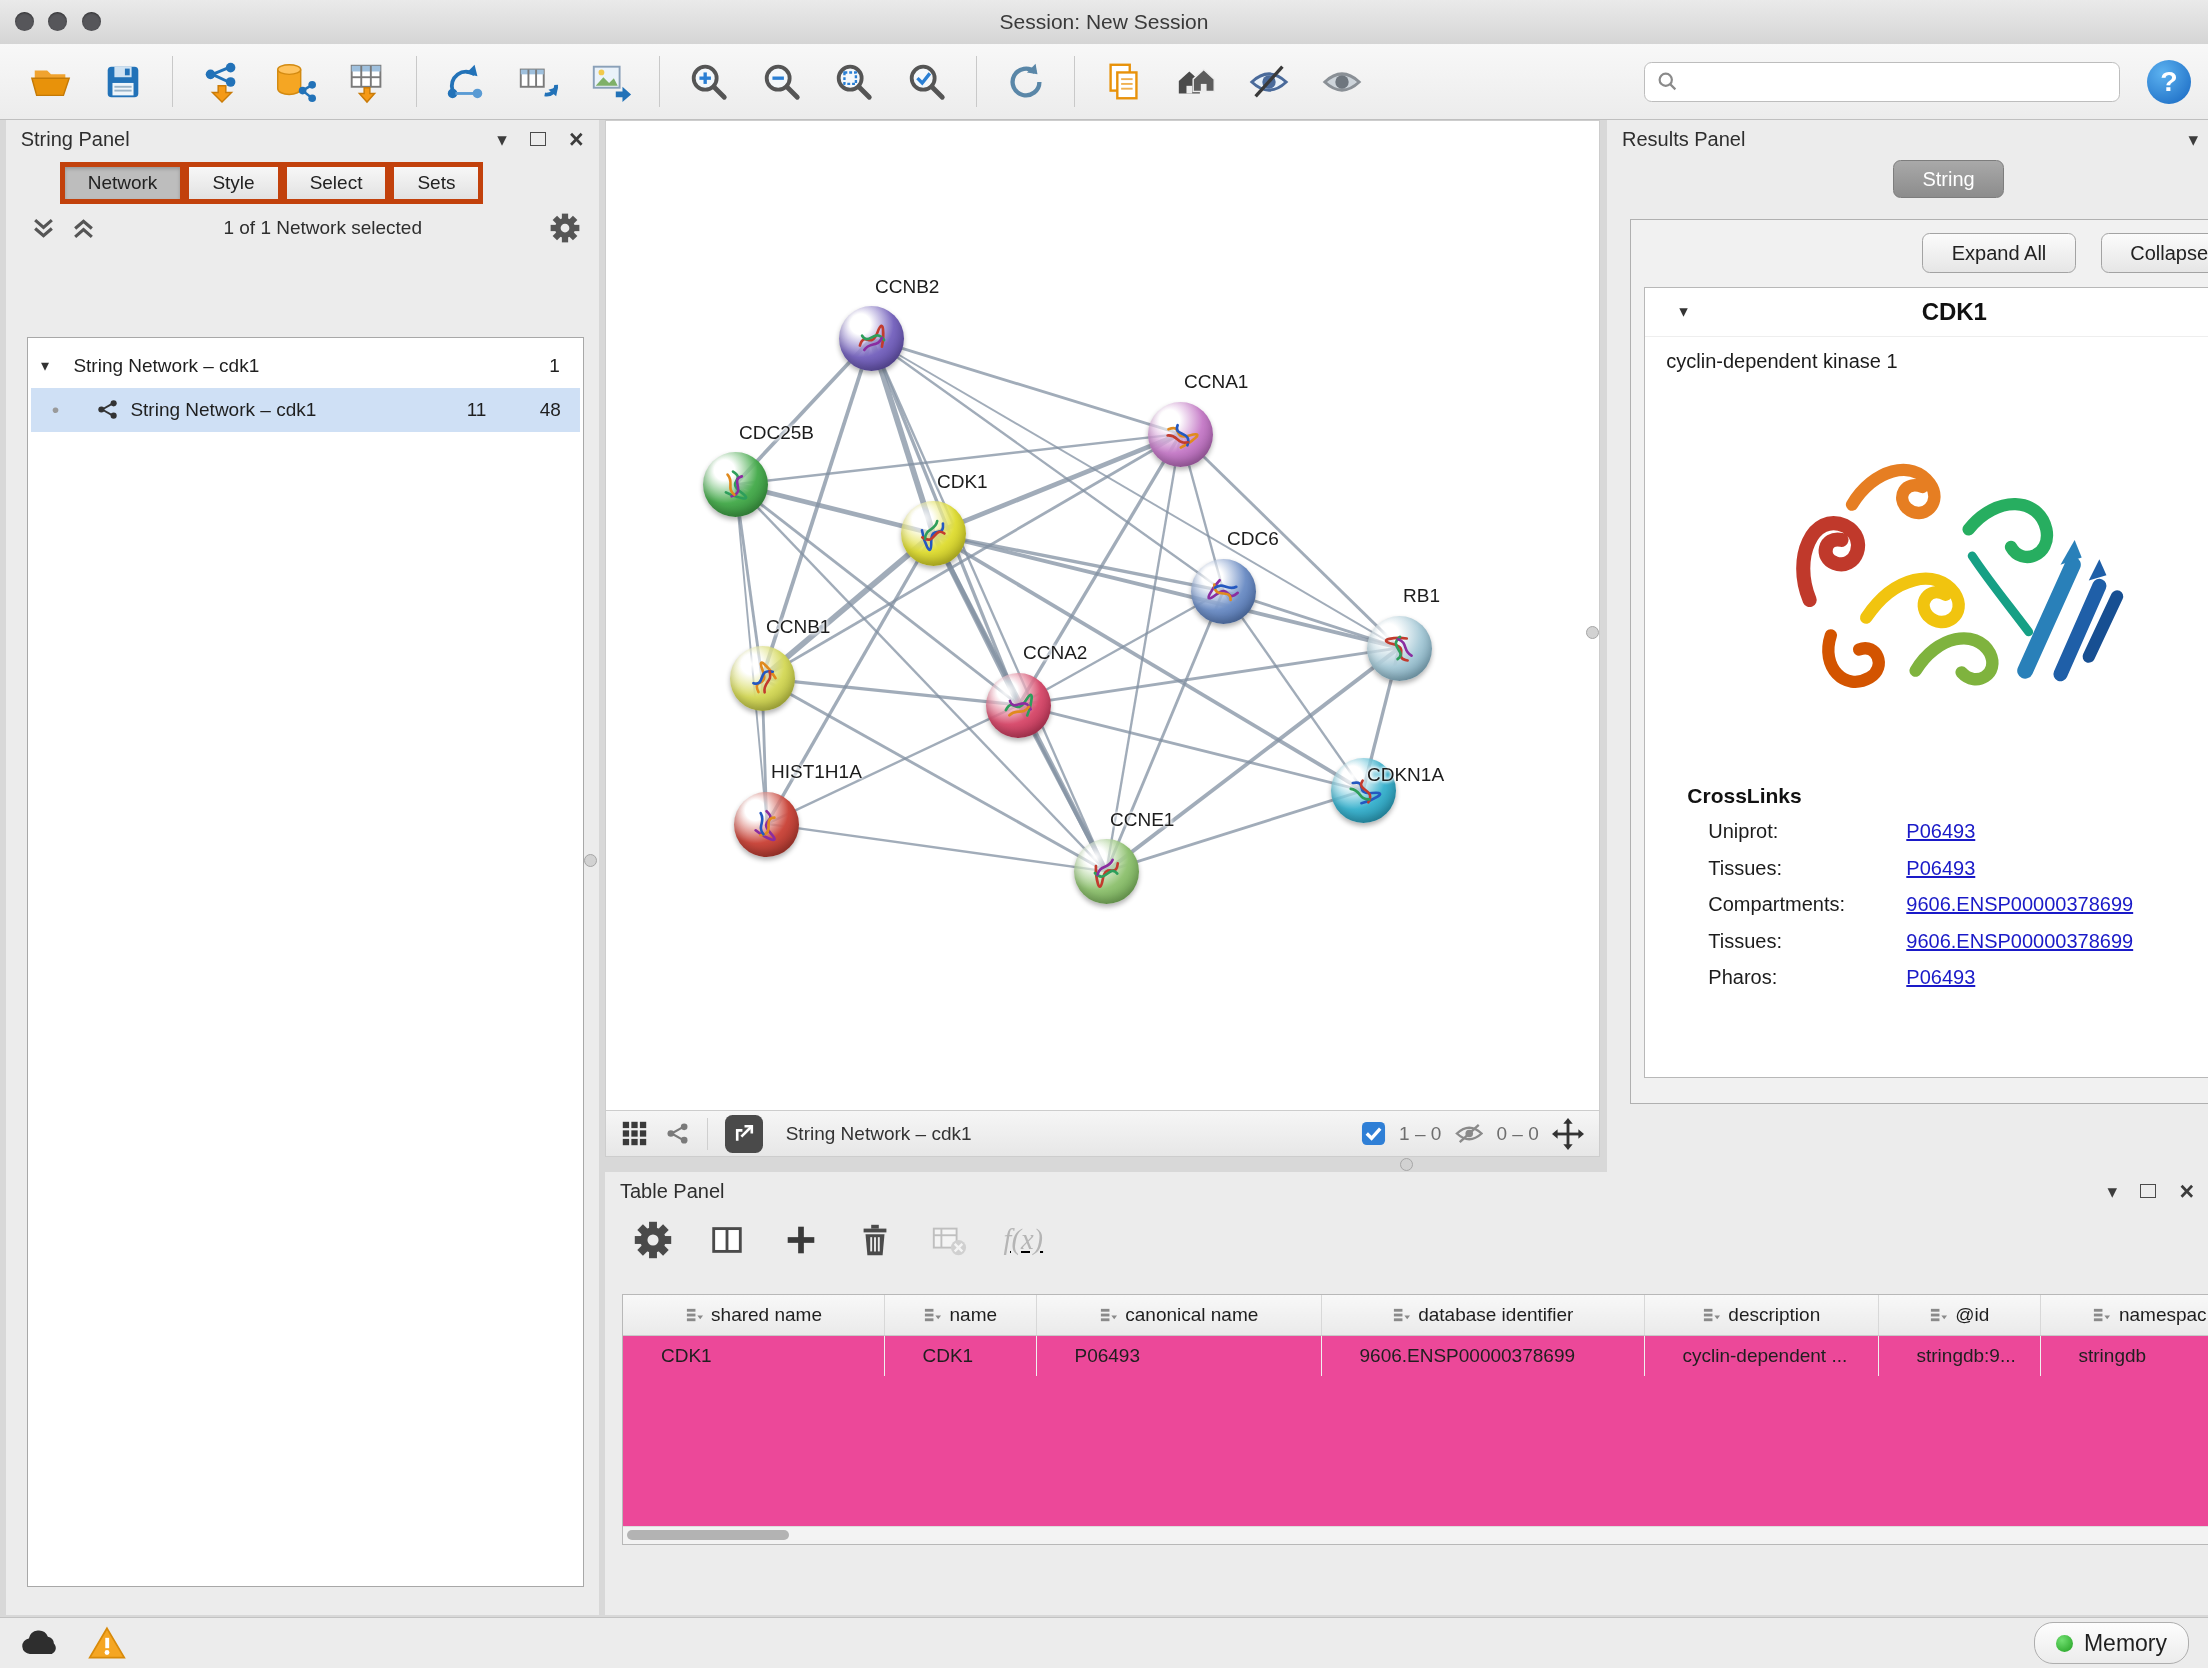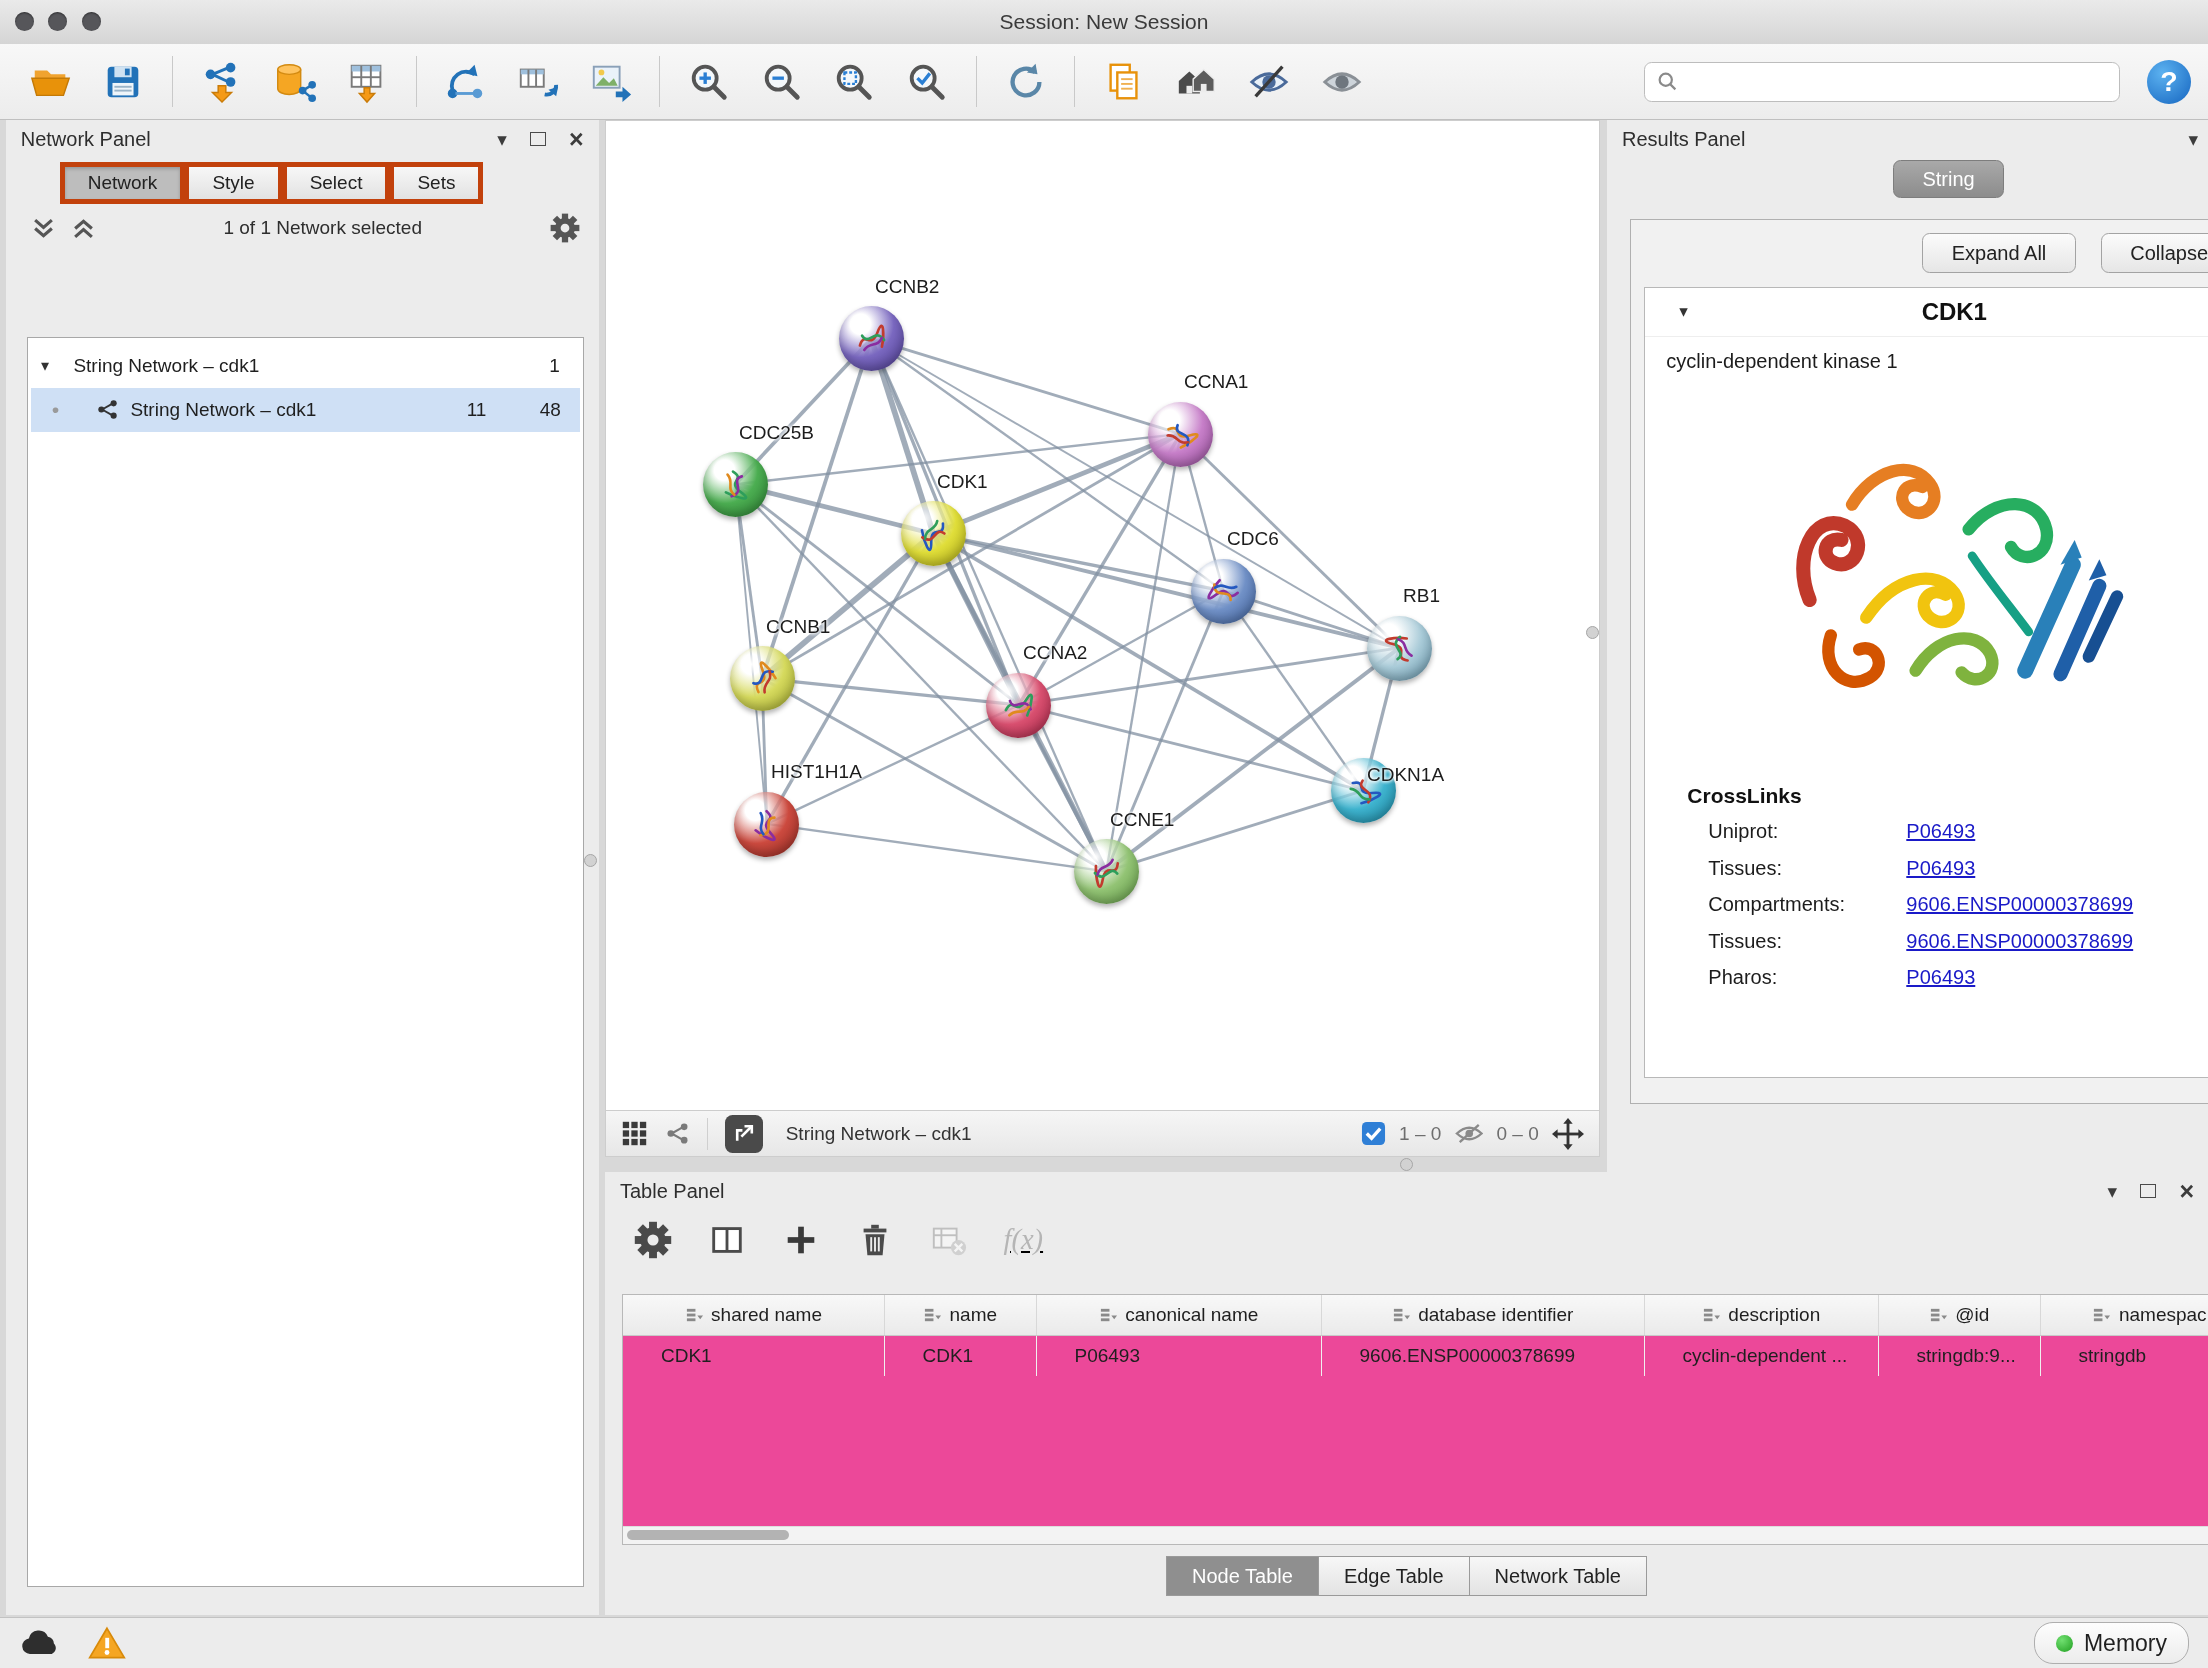--- a/index.html
+++ b/index.html
@@ -266,21 +266,21 @@
           <circle cx="10" cy="10" r="7" fill="none" stroke="#8a8a8a" stroke-width="2.5"></circle>
           <line x1="15" y1="15" x2="21" y2="21" stroke="#8a8a8a" stroke-width="2.5"></line>
         </svg>
       <input type="text" placeholder="" style="">
     </div>
     <div class="help-btn">?</div>
   </div>
 
   <div class="panel control-panel">
     <div class="panel-header">
-      <span>Network Panel</span>
+      <span>String Panel</span>
       <span class="ph-icons">
         <span class="ph-tri">▾</span>
         <span class="ph-box"></span>
         <span class="ph-x">×</span>
       </span>
     </div>
     <div class="cp-tabs">
       <div class="cp-tab selected">Network</div>
       <div class="cp-tab">Style</div>
       <div class="cp-tab">Select</div>
@@ -780,25 +780,20 @@
             <td>cyclin-dependent ...</td>
             <td>stringdb:9...</td>
             <td>stringdb</td>
           </tr>
         </tbody>
       </table>
       <div class="hscroll">
           <div class="hthumb"></div>
         </div>
     </div>
-    <div class="tp-tabs">
-      <div class="tp-tab selected">Node Table</div>
-      <div class="tp-tab">Edge Table</div>
-      <div class="tp-tab">Network Table</div>
-    </div>
   </div>
 
   <div class="statusbar">
     <svg viewBox="0 0 44 32" width="40" height="30">
         <path d="M12 28a8.5 8.5 0 0 1-1.2-16.9 11 11 0 0 1 21-2.1 7.5 7.5 0 0 1 6.6 7.5A7 7 0 0 1 36 28z" fill="#2e2e2e"></path>
       </svg>
     <svg viewBox="0 0 44 40" width="38" height="36">
         <path d="M22 3L42 37H2z" fill="#f5a623" stroke="#d88a0a" stroke-width="2"></path>
         <rect x="20" y="14" width="4.5" height="12" fill="#fff"></rect>
         <circle cx="22" cy="31" r="2.8" fill="#fff"></circle>

